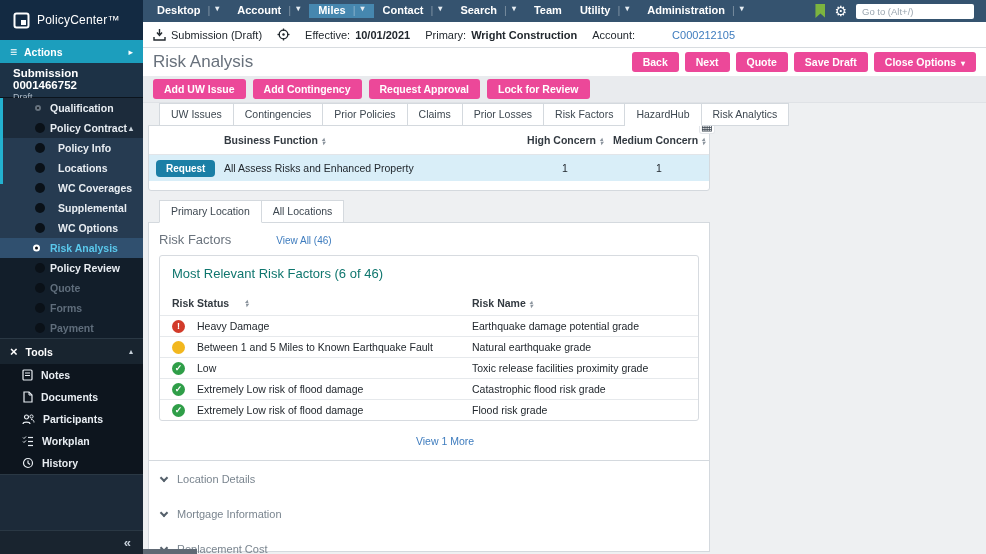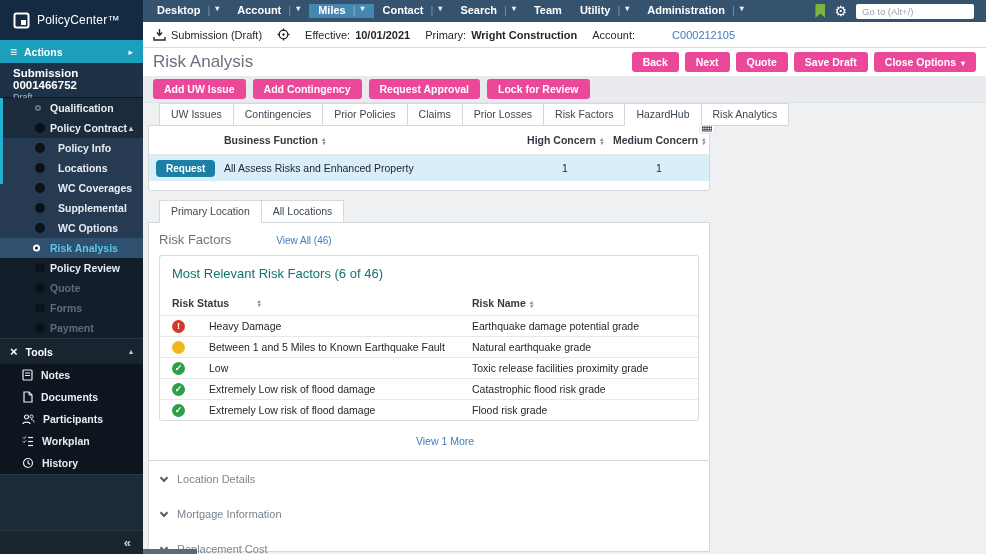--- a/index.html
+++ b/index.html
@@ -85,21 +85,21 @@
   .loc-tabs { margin-top:9px; }
   .panel { width:562px; background:#FFFFFF; border:1px solid #D4D9DE; z-index:2; position:relative; height:330px; padding:9px 10px 0; }
   .rf-head { display:flex; align-items:baseline; gap:13px; }
   .rf-title { color:#6A737D; font-size:13px; }
   .rf-viewall { font-size:10px; }
   .inner-card { border:1px solid #D7DBE0; border-radius:3px; margin-top:8px; padding-top:10px; }
   .ic-title { color:#0f766e; font-size:13px; padding-left:12px; }
   .rtable { margin-top:10px; font-size:10.5px; }
   .r-head { display:flex; height:24px; align-items:center; font-weight:bold; color:#333A41; }
   .r-row { display:flex; height:21px; align-items:center; border-top:1px solid #E6E9EC; }
-  .rc-status { width:58%; padding-left:12px; display:flex; align-items:center; gap:24px;text-align:right; }
+  .rc-status { width:58%; padding-left:12px; display:flex; align-items:center; gap:12px;text-align:right; }
   .rc-name { width:42%; }
   .sticon { width:13px; height:13px; border-radius:50%; display:inline-flex; align-items:center; justify-content:center; color:#FFFFFF; font-size:9px; font-weight:bold; flex:0 0 auto; }
   .sev-high { background:#D23B2A; }
   .sev-medium { background:#F2B71E; }
   .sev-low { background:#2F9E48; }
   .view-more-row { text-align:center; padding:14px 6px 13px; font-size:10.5px; }
   .panel-divider { border-top:1px solid #D4D9DE; margin:0 -10px; }
   .section-row { display:flex; align-items:center; gap:10px; padding:12px 2px 11px; color:#7A858F; font-size:11px; cursor:pointer; }
   .chev { width:6px; height:6px; border-left:2px solid #55606B; border-bottom:2px solid #55606B; transform:rotate(-45deg); margin-top:-3px; }
 

